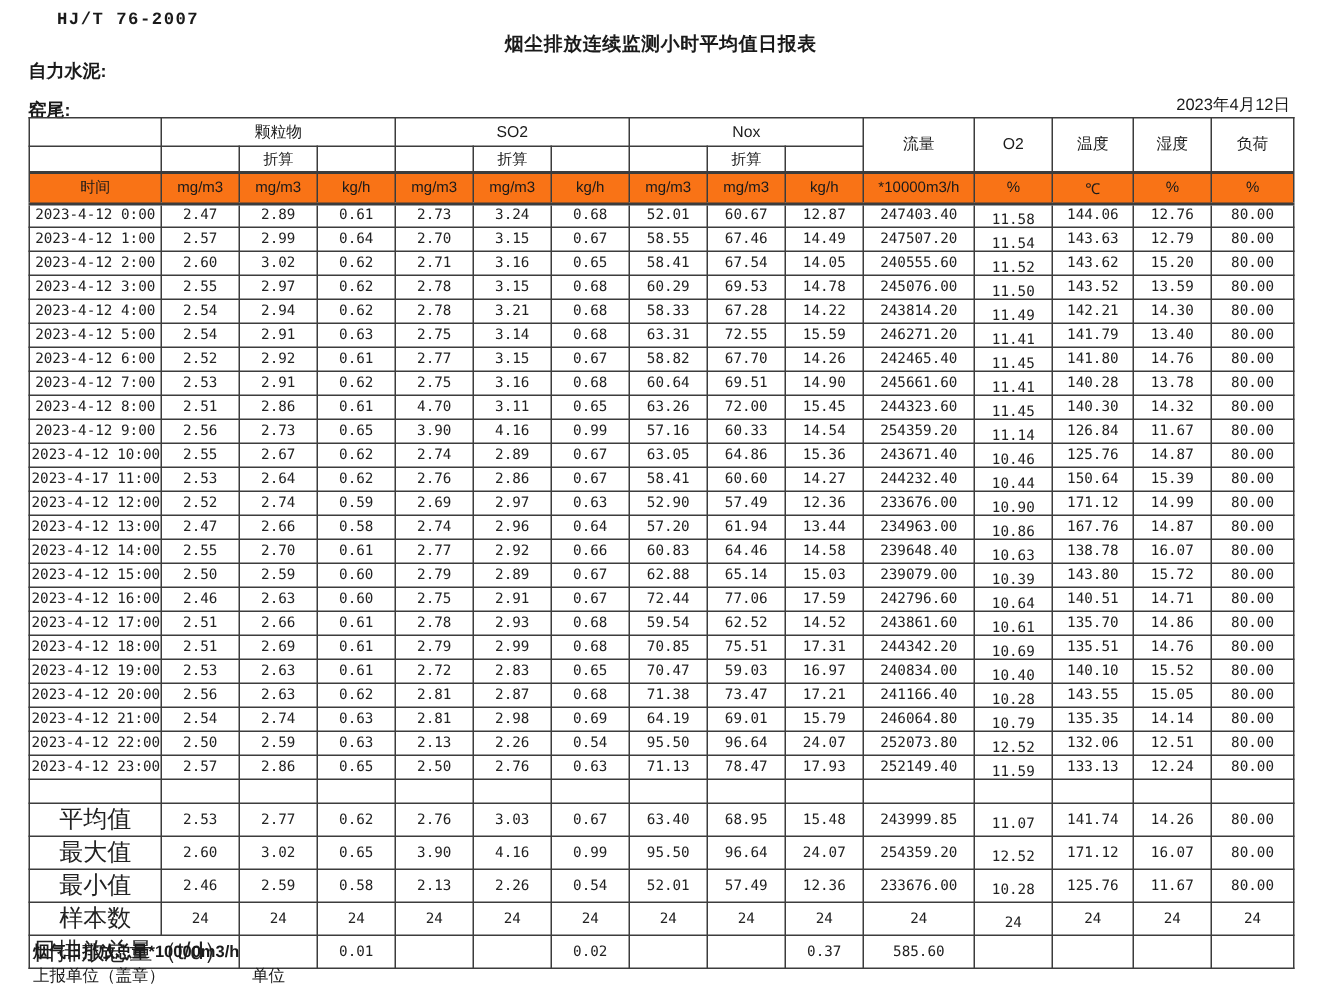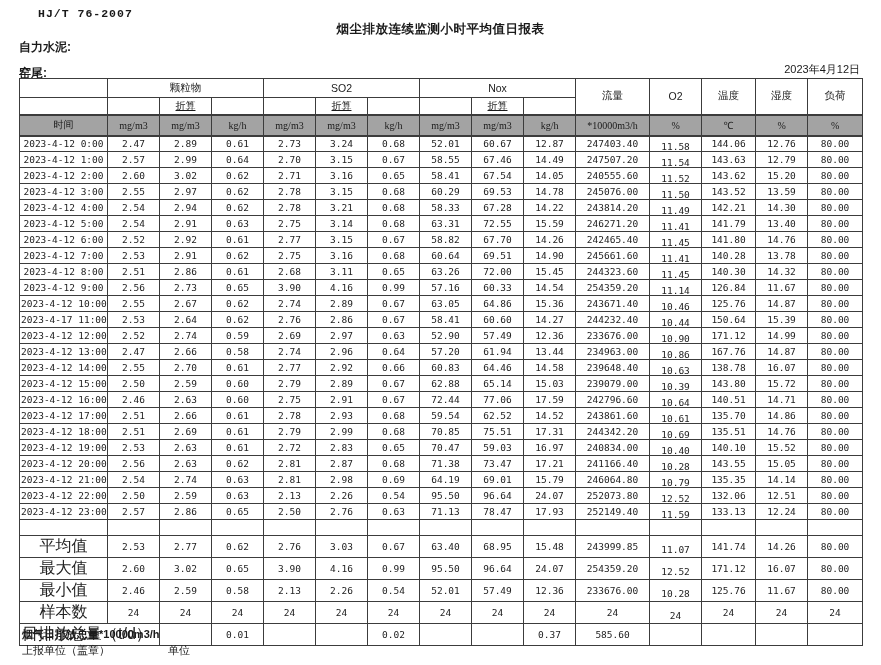--- a/index.html
+++ b/index.html
@@ -16,24 +16,24 @@
 
   table.report {
     position:absolute; left:19px; top:78px; width:843px;
     border-collapse:collapse; table-layout:fixed;
   }
   table.report th, table.report td {
     border:1px solid #3c3c3c; text-align:center; vertical-align:middle;
     padding:0 1px; overflow:hidden; white-space:nowrap; font-weight:normal;
   }
   thead tr.grp-row th { height:19px; font-size:10.5px; }
-  thead tr.sub-row th { height:17px; font-size:10px;text-decoration:underline; }
+  thead tr.sub-row th { height:17px; font-size:10px; }
   thead tr.unit-row th {
-    height:21px; font-size:10px; background:#a3a3a3;
-    border-top:2px solid #3c3c3c; border-bottom:2px solid #3c3c3c;font-family:Liberation Serif, serif;
+    height:21px; font-size:10px; background:#f97316;
+    border-top:2px solid #3c3c3c; border-bottom:2px solid #3c3c3c;
   }
   tbody td {
     height:16px; font-size:9.5px;
     font-family:"DejaVu Sans Mono", monospace; color:#222222;
   }
   tbody td.label-cell { font-family:"Liberation Sans", sans-serif; font-size:16px; }
   tbody td.total-label { text-align:left; padding-left:2px;margin-top:35px; }
   .o2v { position:relative; top:3px; display:inline-block; }
 
   .footer-line1 { position:absolute; left:22px; top:627px; font-size:11px;font-weight:bold; }
@@ -244,21 +244,21 @@
         <td><span class="o2v">11.41</span></td>
         <td>140.28</td>
         <td>13.78</td>
         <td>80.00</td>
       </tr>
       <tr>
         <td>2023-4-12 8:00</td>
         <td>2.51</td>
         <td>2.86</td>
         <td>0.61</td>
-        <td>2.68</td>
+        <td>4.70</td>
         <td>3.11</td>
         <td>0.65</td>
         <td>63.26</td>
         <td>72.00</td>
         <td>15.45</td>
         <td>244323.60</td>
         <td><span class="o2v">11.45</span></td>
         <td>140.30</td>
         <td>14.32</td>
         <td>80.00</td>

